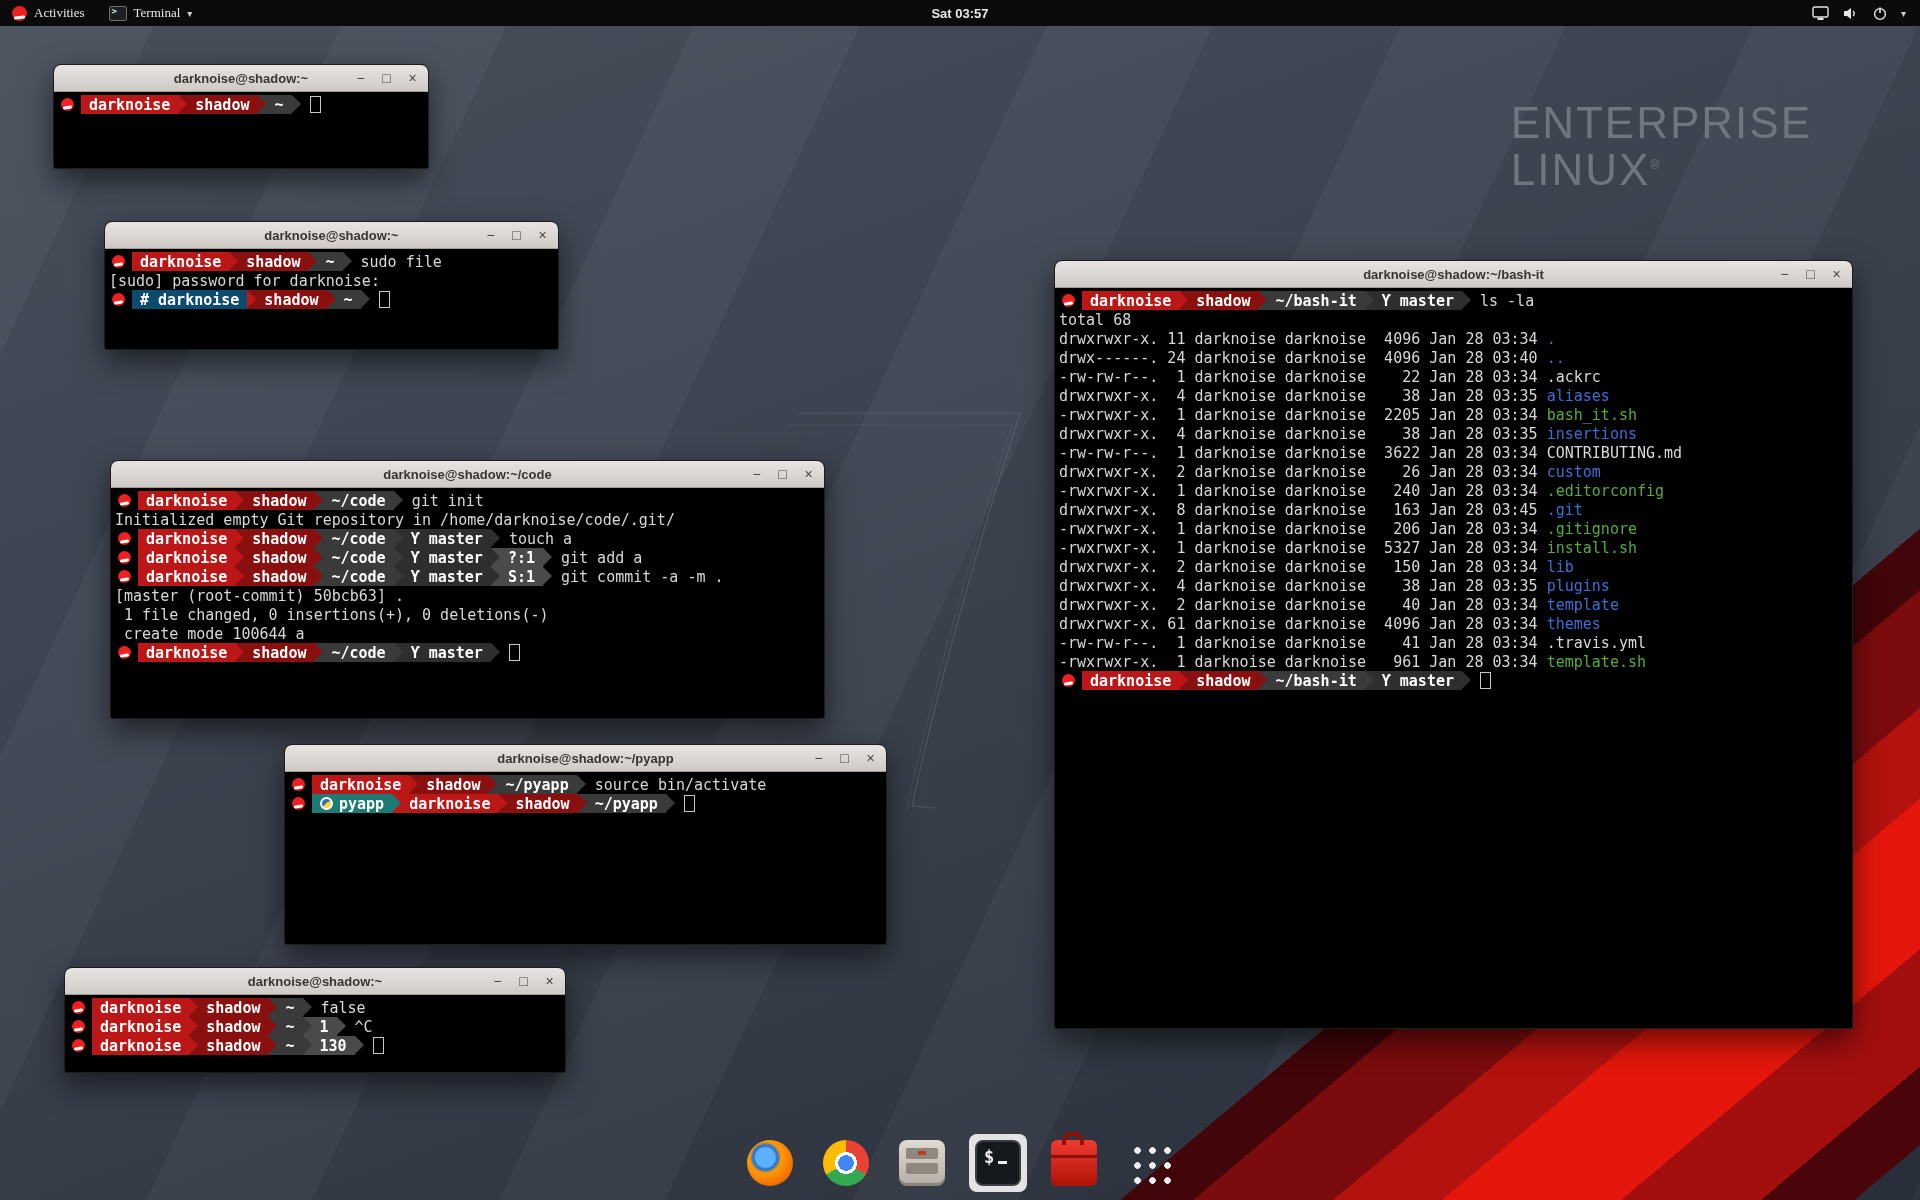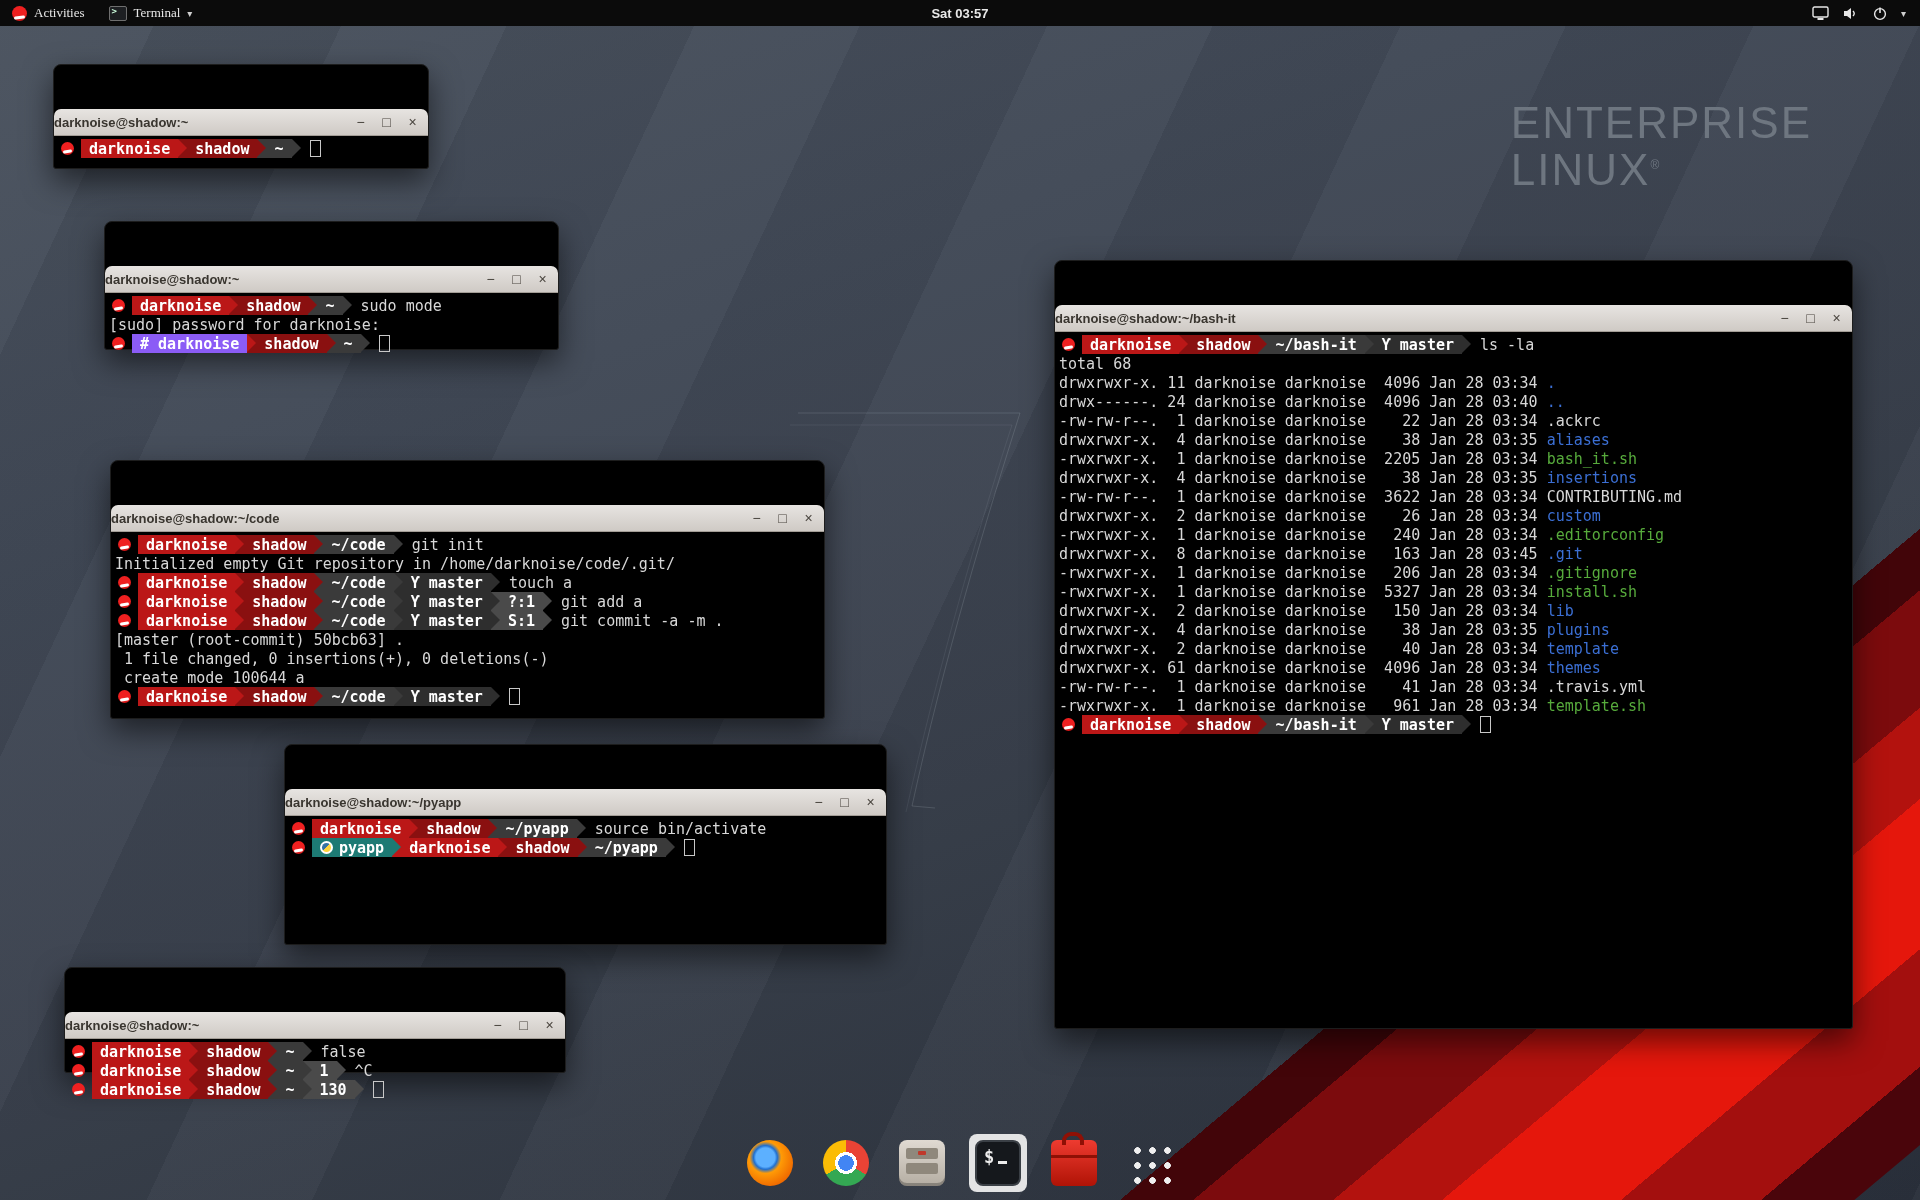--- a/index.html
+++ b/index.html
@@ -41,21 +41,21 @@
     background:radial-gradient(circle at 50% 35%,#ef2020 0 55%,#b30d0d 100%);}
   .rh-icon::after{content:"";position:absolute;left:2px;right:2px;bottom:2px;height:3px;background:#fff;
     border-radius:2px;transform:rotate(-8deg);}
   .topbar .rh-icon{width:15px;height:15px;}
 
   
   .windows-layer{position:absolute;inset:0;z-index:10;}
   .win{position:absolute;background:var(--term-bg);border:1px solid #1d1d1d;border-radius:8px 8px 3px 3px;
     box-shadow:0 12px 30px rgba(0,0,0,.55);}
   .titlebar{height:26px;background:linear-gradient(#e7e4e1,#cfcac5);border-bottom:1px solid #a39d96;
-    border-radius:7px 7px 0 0;position:relative;display:flex;align-items:center;margin-top:44px;}
+    border-radius:7px 7px 0 0;position:relative;display:flex;align-items:center;justify-content:center;}
   .win-title{font:bold 13px "Liberation Sans",sans-serif;color:#39352f;}
   .win-btns{position:absolute;right:8px;top:0;height:26px;display:flex;align-items:center;gap:11px;}
   .win-btn{font:14px "Liberation Sans",sans-serif;color:#4a453f;width:15px;text-align:center;cursor:default;line-height:14px;}
   .term-body{height:calc(100% - 27px);padding:3px 2px 0 4px;overflow:hidden;}
 
   
   .term-line{display:flex;align-items:center;height:19px;font:15px "DejaVu Sans Mono",monospace;color:var(--term-fg);}
   .term-line .rh-icon{margin:0 7px 0 3px;}
   .seg{display:inline-flex;align-items:center;height:19px;padding:0 8px;color:#fff;font-weight:bold;white-space:pre;flex:0 0 auto;}
   .pl-sep{display:inline-block;width:9px;height:19px;flex:0 0 auto;overflow:hidden;}
@@ -167,28 +167,28 @@
               <span class="pl-tri" style="border-left-color: rgb(187, 23, 23);"></span>
             </span>
             <span class="seg" style="background: rgb(138, 16, 16);"><span>shadow</span></span>
             <span class="pl-sep" style="background: rgb(58, 58, 58);">
               <span class="pl-tri" style="border-left-color: rgb(138, 16, 16);"></span>
             </span>
             <span class="seg" style="background: rgb(58, 58, 58);"><span>~</span></span>
             <span class="pl-sep" style="background: transparent;">
               <span class="pl-tri" style="border-left-color: rgb(58, 58, 58);"></span>
             </span>
-            <span class="cmd">sudo mode</span>
+            <span class="cmd">sudo file</span>
           </div>
           <div class="term-line">
             <span class="out">[sudo] password for darknoise: </span>
           </div>
           <div class="term-line">
             <span class="rh-icon"></span>
-            <span class="seg" style="background: #8b5cf6;"><span># darknoise</span></span>
+            <span class="seg" style="background: #0c4a6e;"><span># darknoise</span></span>
             <span class="pl-sep" style="background: rgb(138, 16, 16);">
               <span class="pl-tri" style="border-left-color: rgb(187, 23, 23);"></span>
             </span>
             <span class="seg" style="background: rgb(138, 16, 16);"><span>shadow</span></span>
             <span class="pl-sep" style="background: rgb(58, 58, 58);">
               <span class="pl-tri" style="border-left-color: rgb(138, 16, 16);"></span>
             </span>
             <span class="seg" style="background: rgb(58, 58, 58);"><span>~</span></span>
             <span class="pl-sep" style="background: transparent;">
               <span class="pl-tri" style="border-left-color: rgb(58, 58, 58);"></span>

